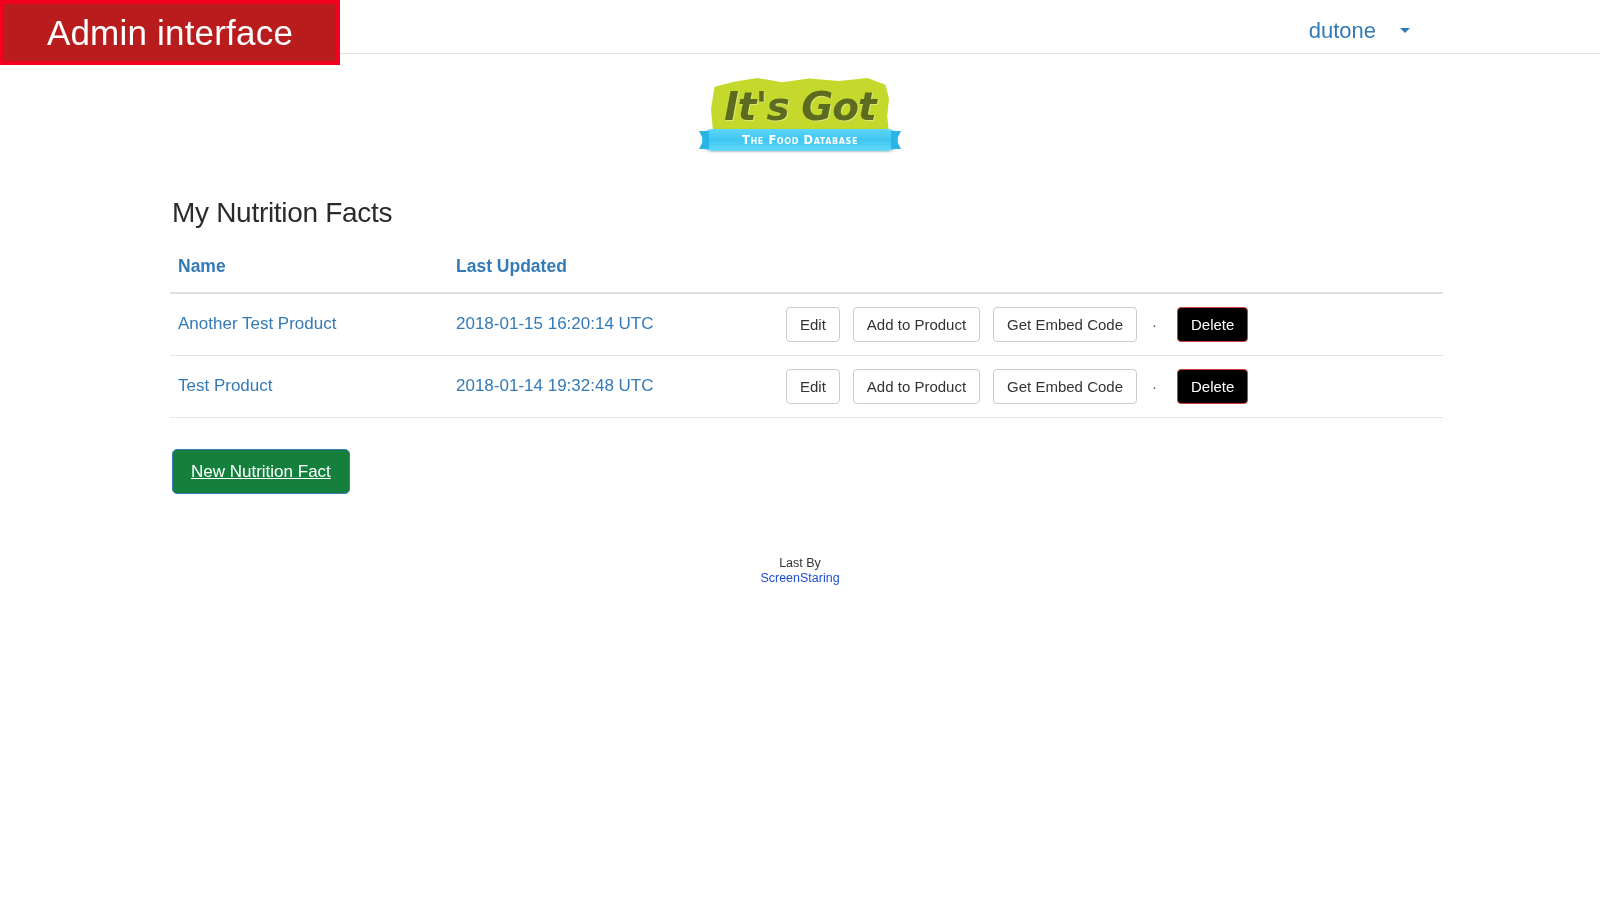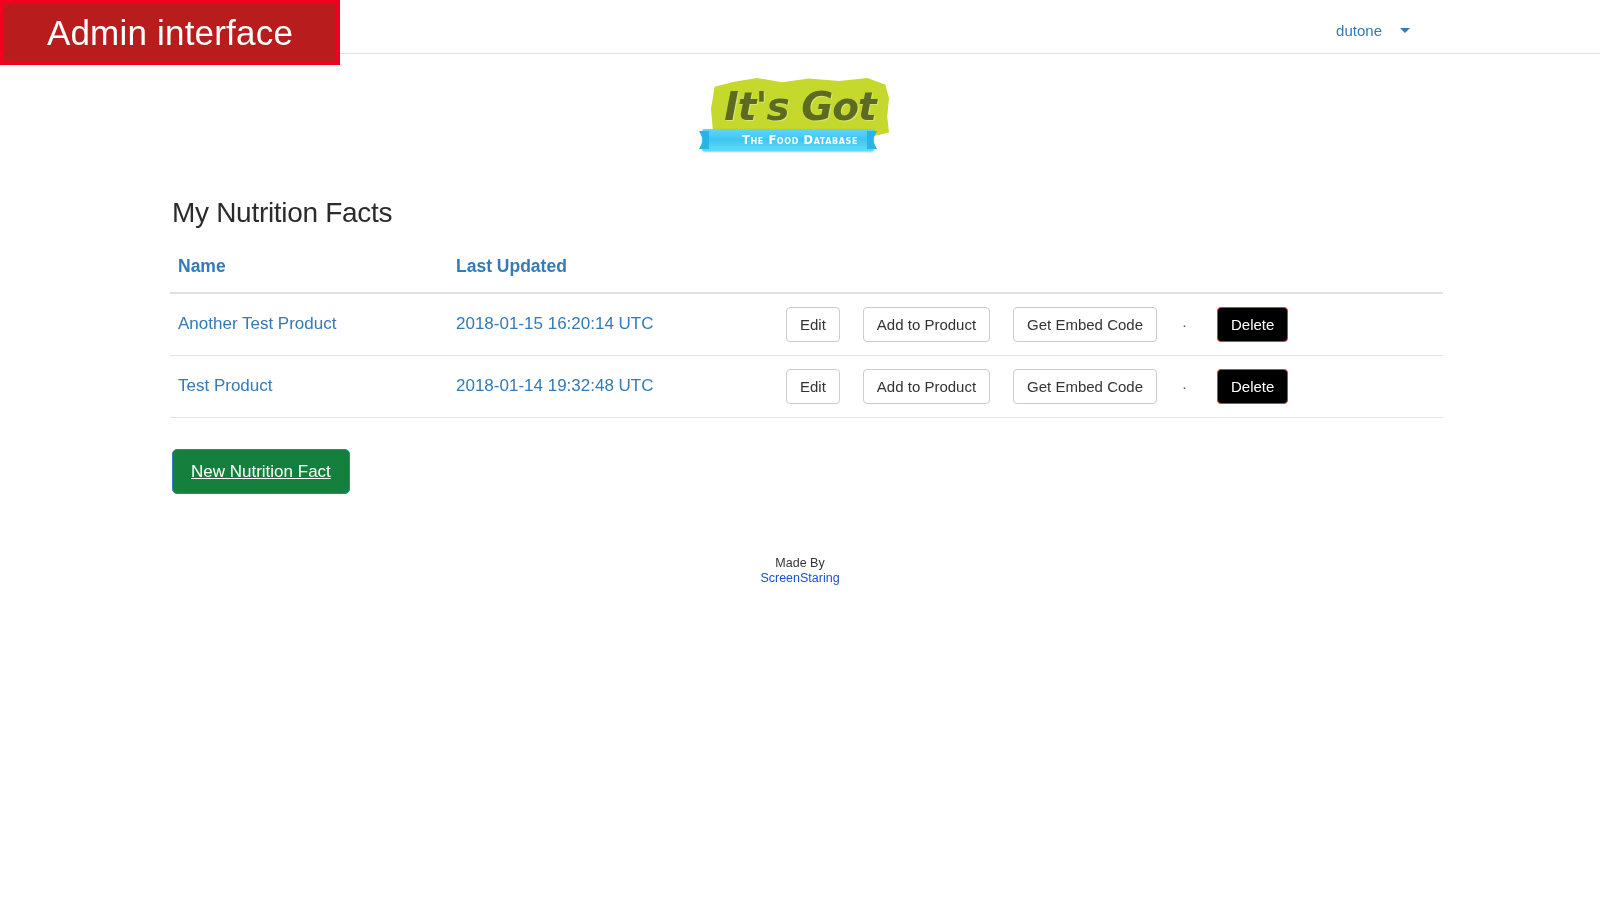--- a/index.html
+++ b/index.html
@@ -41,23 +41,23 @@
     position: absolute;
     right: 190px;
     top: 0;
     height: 53px;
     display: flex;
     align-items: center;
   }
   .user-menu {
     display: flex;
     align-items: center;
-    gap: 18px;
+    gap: 24px;
     color: #337ab7;
-    font-size: 15px;
+    font-size: 22px;
     cursor: pointer;
     text-decoration: none;
     margin-top: 8px;
   }
   .caret {
     width: 0; height: 0;
     border-left: 5px solid transparent;
     border-right: 5px solid transparent;
     border-top: 5px solid #337ab7;
     display: inline-block;
@@ -116,23 +116,23 @@
     font-weight: bold;
     font-style: italic;
     color: #5c6b1f;
     letter-spacing: -1px;
     line-height: 54px;
     text-shadow: 1px 1px 0 rgba(255,255,255,0.35);
   }
   .logo-ribbon {
     position: absolute;
     left: 0; top: 51px;
-    width: 172px; height: 22px;
+    width: 196px; height: 22px;
     background: linear-gradient(180deg, #5fd6f7 0%, #3ec6f2 48%, #63d9f8 100%);
-    border-radius: 2px;
+    border-radius: 10px;
     box-shadow: 0 1px 2px rgba(0,0,0,0.25);
     text-decoration: underline;
   }
   .logo-ribbon::before,
   .logo-ribbon::after {
     content: "";
     position: absolute;
     top: 2px;
     width: 10px; height: 18px;
     background: #29b4e6;
@@ -194,21 +194,21 @@
 
   .cell-link {
     color: #337ab7;
     text-decoration: none;
     cursor: pointer;
   }
 
   .actions {
     display: flex;
     align-items: center;
-    gap: 23px;
+    gap: 13px;
     padding-left: 0;
   }
   .btn {
     font-family: "Liberation Sans", sans-serif;
     font-size: 15px;
     line-height: 1;
     padding: 9px 13px;
     border-radius: 4px;
     cursor: pointer;
     white-space: nowrap;
@@ -340,17 +340,17 @@
           </div>
         </td>
       </tr>
 
     </tbody>
   </table>
 
   <a class="btn-primary" href="#">New Nutrition Fact</a>
 
   <div class="footer">
-    <div>Made By</div>
+    <div>Last By</div>
     <a href="#">ScreenStaring</a>
   </div>
 
 </div>
 
 </body></html>

